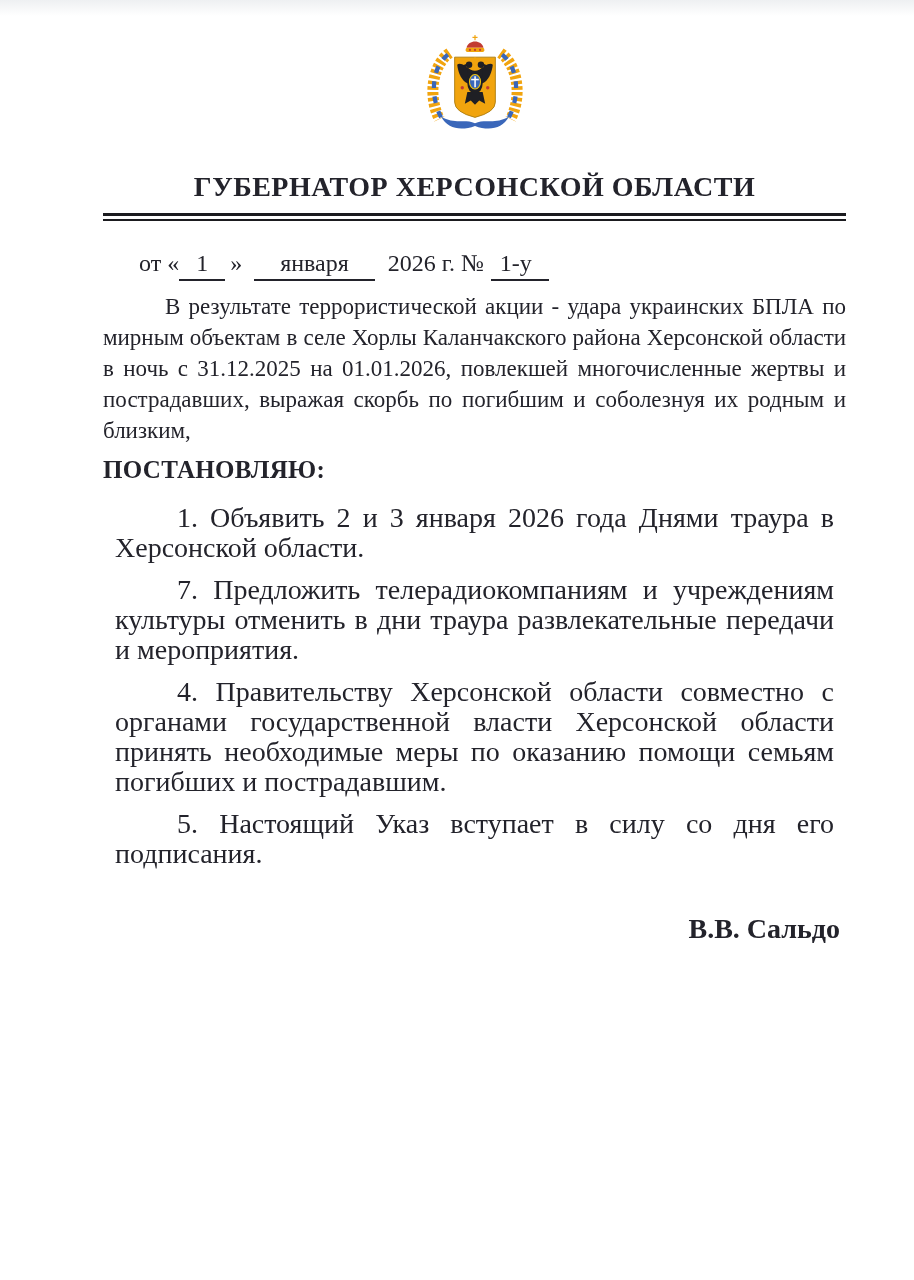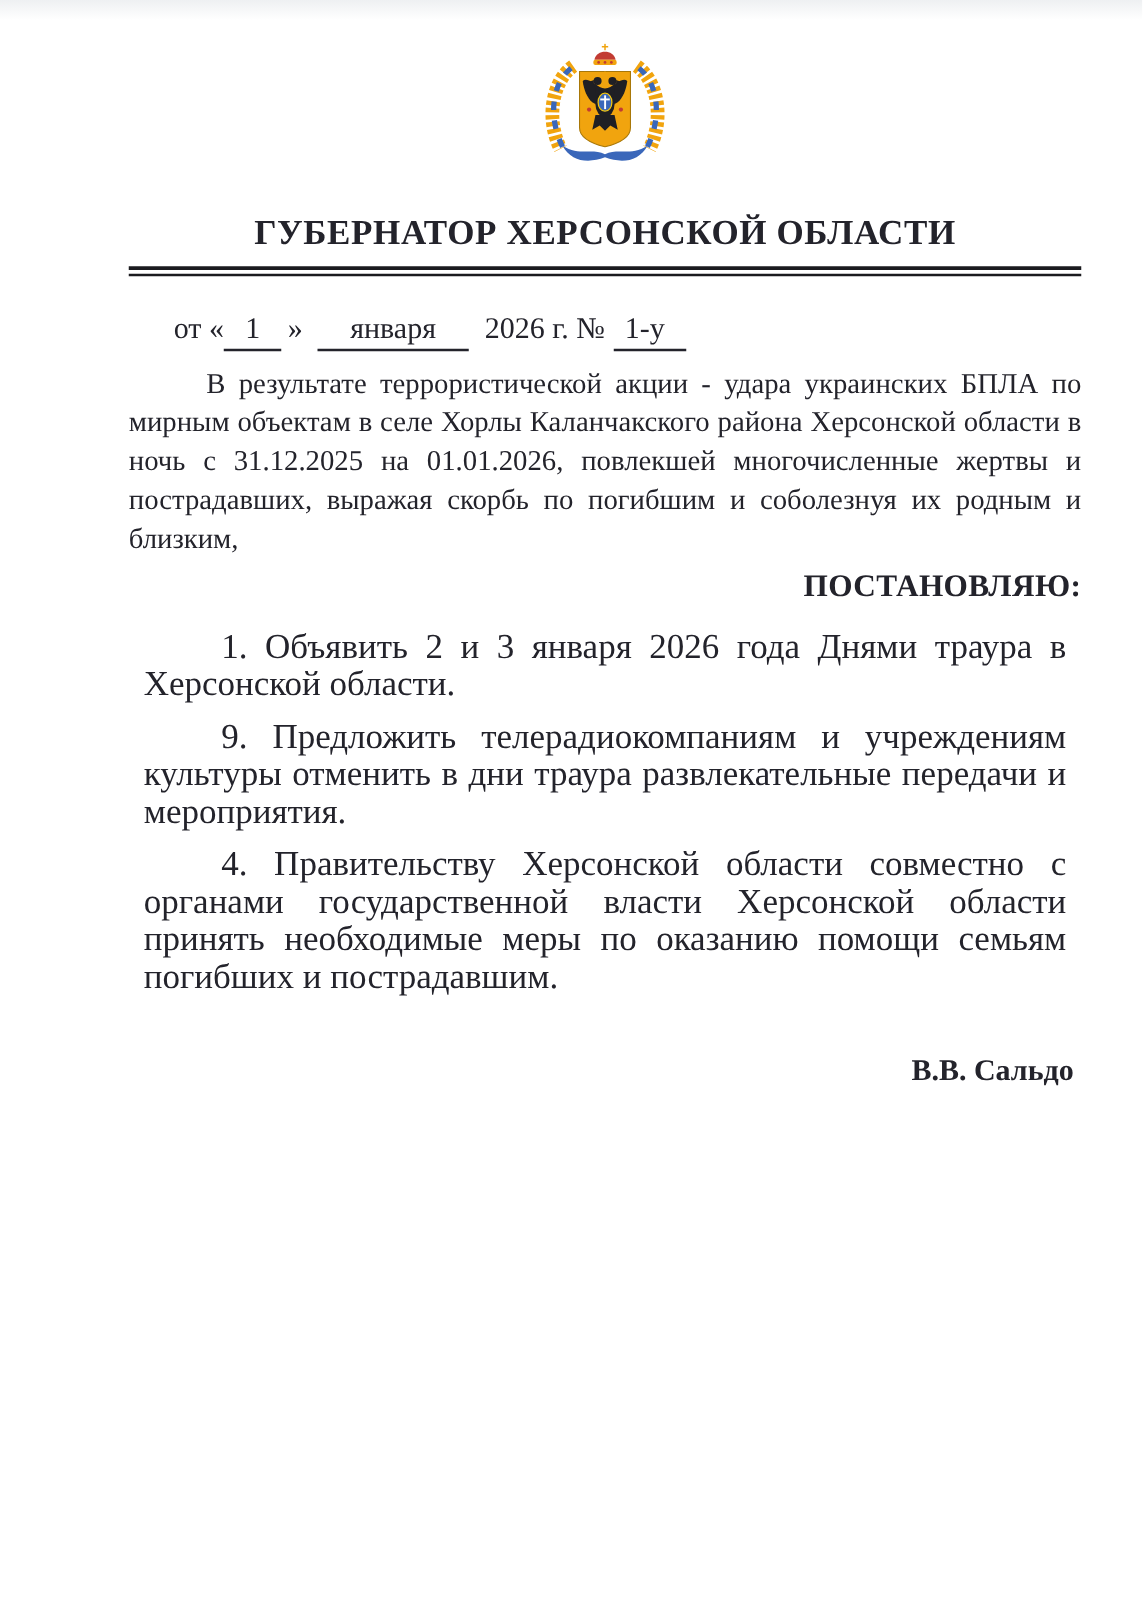--- a/index.html
+++ b/index.html
@@ -13,21 +13,21 @@
     overflow: hidden;
   }
   .page::before {
     content: "";
     position: absolute;
     top: 0; left: 0; right: 0;
     height: 16px;
     background: linear-gradient(#eef0f2, #ffffff);
     pointer-events: none;
   }
-  .content { padding: 0 49px 0 103px; }
+  .content { padding: 0 68px 0 103px; }
 
   .emblem { width: 112px; height: 106px; margin: 33px auto 0; }
   .emblem svg { display: block; width: 100%; height: 100%; }
 
   .issuer {
     margin-top: 32px;
     text-align: center;
     font-weight: 700;
     font-size: 28px;
     line-height: 32px;
@@ -60,36 +60,36 @@
   .subject { margin-top: 50px; font-style: italic; font-size: 24px; line-height: 33px; }
 
   .preamble {
     margin: 10px 0 0 0;
     text-align: justify;
     text-indent: 62px;
     font-size: 23px;
     line-height: 31px;
   }
 
-  .resolve { margin-top: 9px; font-weight: 700; font-size: 25px; line-height: 30px; letter-spacing: 0.3px; text-align: right; }
+  .resolve { margin-top: 9px; font-weight: 700; font-size: 25px; line-height: 30px; letter-spacing: 0.3px; }
 
   .items { margin-top: 18px; }
   .items p {
     margin: 12px;
     text-align: justify;
     text-indent: 62px;
     font-size: 28px;
     line-height: 30px;
   }
 
   .signature {
     margin-top: 46px;
     text-align: right;
     font-weight: 700;
-    font-size: 24px;
+    font-size: 28px;
     line-height: 28px;
     padding-right: 6px;
   }
 </style>
 </head>
 <body>
 
 <div class="page">
   <div class="content">
 
@@ -150,20 +150,21 @@
       <span>от «</span><span class="blank day">1</span><span class="cq">»</span><span class="blank month">января</span><span class="mid">2026 г. №</span><span class="blank num">1-у</span>
     </div>
 
 
     <p class="preamble">В результате террористической акции - удара украинских БПЛА по мирным объектам в селе Хорлы Каланчакского района Херсонской области в ночь с 31.12.2025 на 01.01.2026, повлекшей многочисленные жертвы и пострадавших, выражая скорбь по погибшим и соболезнуя их родным и близким,</p>
 
     <div class="resolve">ПОСТАНОВЛЯЮ:</div>
 
     <div class="items">
       <p>1. Объявить 2 и 3 января 2026 года Днями траура в Херсонской области.</p>
-      <p>9. Предложить телерадиокомпаниям и учреждениям культуры отменить в дни траура развлекательные передачи и мероприятия.</p>
+      <p>7. Предложить телерадиокомпаниям и учреждениям культуры отменить в дни траура развлекательные передачи и мероприятия.</p>
       <p>4. Правительству Херсонской области совместно с органами государственной власти Херсонской области принять необходимые меры по оказанию помощи семьям погибших и пострадавшим.</p>
+      <p>5. Настоящий Указ вступает в силу со дня его подписания.</p>
     </div>
 
     <div class="signature">В.В. Сальдо</div>
 
   </div>
 </div>
 
 </body></html>

